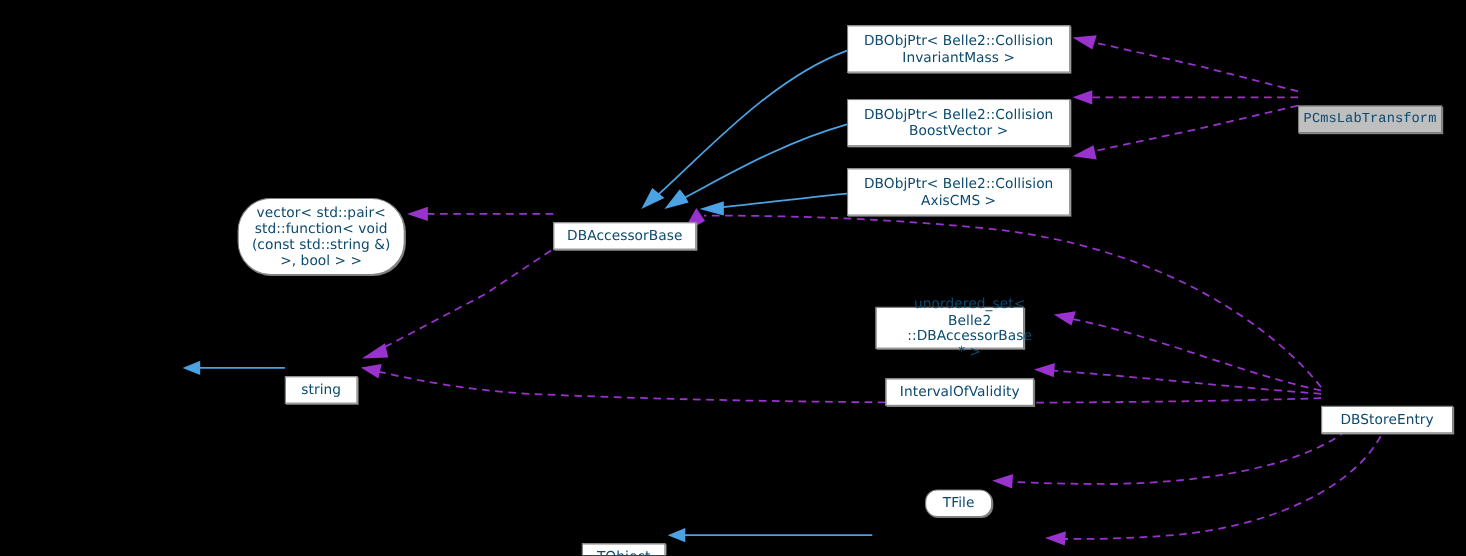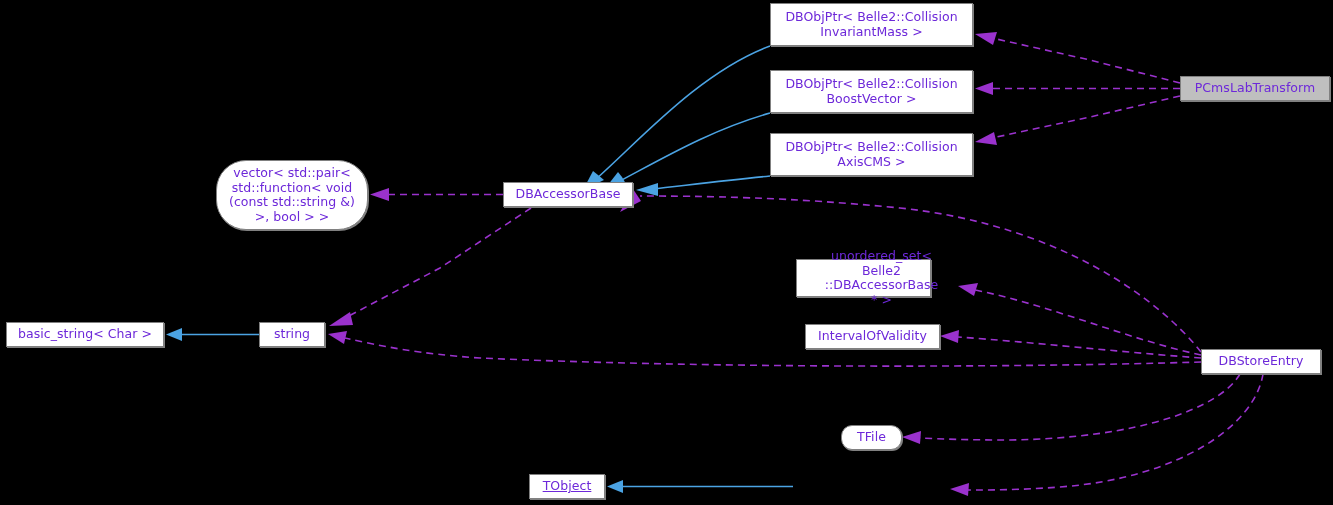--- a/index.html
+++ b/index.html
@@ -13,26 +13,27 @@
   }
   svg#edge-layer{position:absolute;left:0;top:0;width:1333px;height:505px;}
   .node{
     position:absolute;
     box-sizing:border-box;
     background:#fff;
     border:1px solid #808080;
     box-shadow:1px 1px 0 0 #808080;
     display:flex;align-items:center;justify-content:center;
     text-align:center;
-    color:#6d28d9;
+    color:#0c4a6e;
     font-size:12.5px;
     line-height:14.5px;
     letter-spacing:0.05px;
     white-space:pre-line;
     padding:1px 4px;
+    margin-top:20px;
   }
   .node.highlight{background:#bfbfbf;}
   .edge{fill:none;stroke-width:1.6;}
   .edge.inherit{stroke:#4ba3e3;}
   .edge.usage{stroke:#9a32cd;stroke-dasharray:7,5;}
   .arrow-inherit{fill:#4ba3e3;}
   .arrow-usage{fill:#9a32cd;}
 </style>
 </head>
 <body>
@@ -95,28 +96,27 @@
       <polygon class="arrow-usage" points="950,489 969,483 968,496"></polygon>
     </g>
   </svg>
 
   <div class="node" style="left: 770px; top: 3px; width: 203px; height: 43px;">DBObjPtr&lt; Belle2::Collision
 InvariantMass &gt;</div>
   <div class="node" style="left: 770px; top: 70px; width: 203px; height: 43px;">DBObjPtr&lt; Belle2::Collision
 BoostVector &gt;</div>
   <div class="node" style="left: 770px; top: 133px; width: 203px; height: 43px;">DBObjPtr&lt; Belle2::Collision
 AxisCMS &gt;</div>
-  <div class="node highlight" style="left: 1180px; top: 76px; width: 150px; height: 25px;">PCmsLabTransform</div>
+  <div class="node highlight" style="left: 1180px; top: 76px; width: 131px; height: 25px; font-family: Liberation Mono, monospace;">PCmsLabTransform</div>
   <div class="node" style="left: 216px; top: 160px; width: 152px; height: 70px; border-radius: 30px;">vector&lt; std::pair&lt;
 std::function&lt; void
 (const std::string &amp;)
 &gt;, bool &gt; &gt;</div>
   <div class="node" style="left: 503px; top: 182px; width: 130px; height: 25px;">DBAccessorBase</div>
   <div class="node" style="left: 796px; top: 259px; width: 135px; height: 38px; padding-left: 40px;">unordered_set&lt; Belle2
 ::DBAccessorBase * &gt;</div>
-  <div class="node" style="left: 6px; top: 322px; width: 158px; height: 25px;">basic_string&lt; Char &gt;</div>
   <div class="node" style="left: 259px; top: 322px; width: 66px; height: 25px;">string</div>
   <div class="node" style="left: 805px; top: 324px; width: 135px; height: 25px;">IntervalOfValidity</div>
   <div class="node" style="left: 1201px; top: 349px; width: 120px; height: 25px;">DBStoreEntry</div>
   <div class="node" style="left: 841px; top: 425px; width: 61px; height: 25px; border-radius: 11px;">TFile</div>
   <div class="node" style="left: 529px; top: 474px; width: 76px; height: 25px; text-decoration: underline;">TObject</div>
 
 </div>
 
 </body></html>

